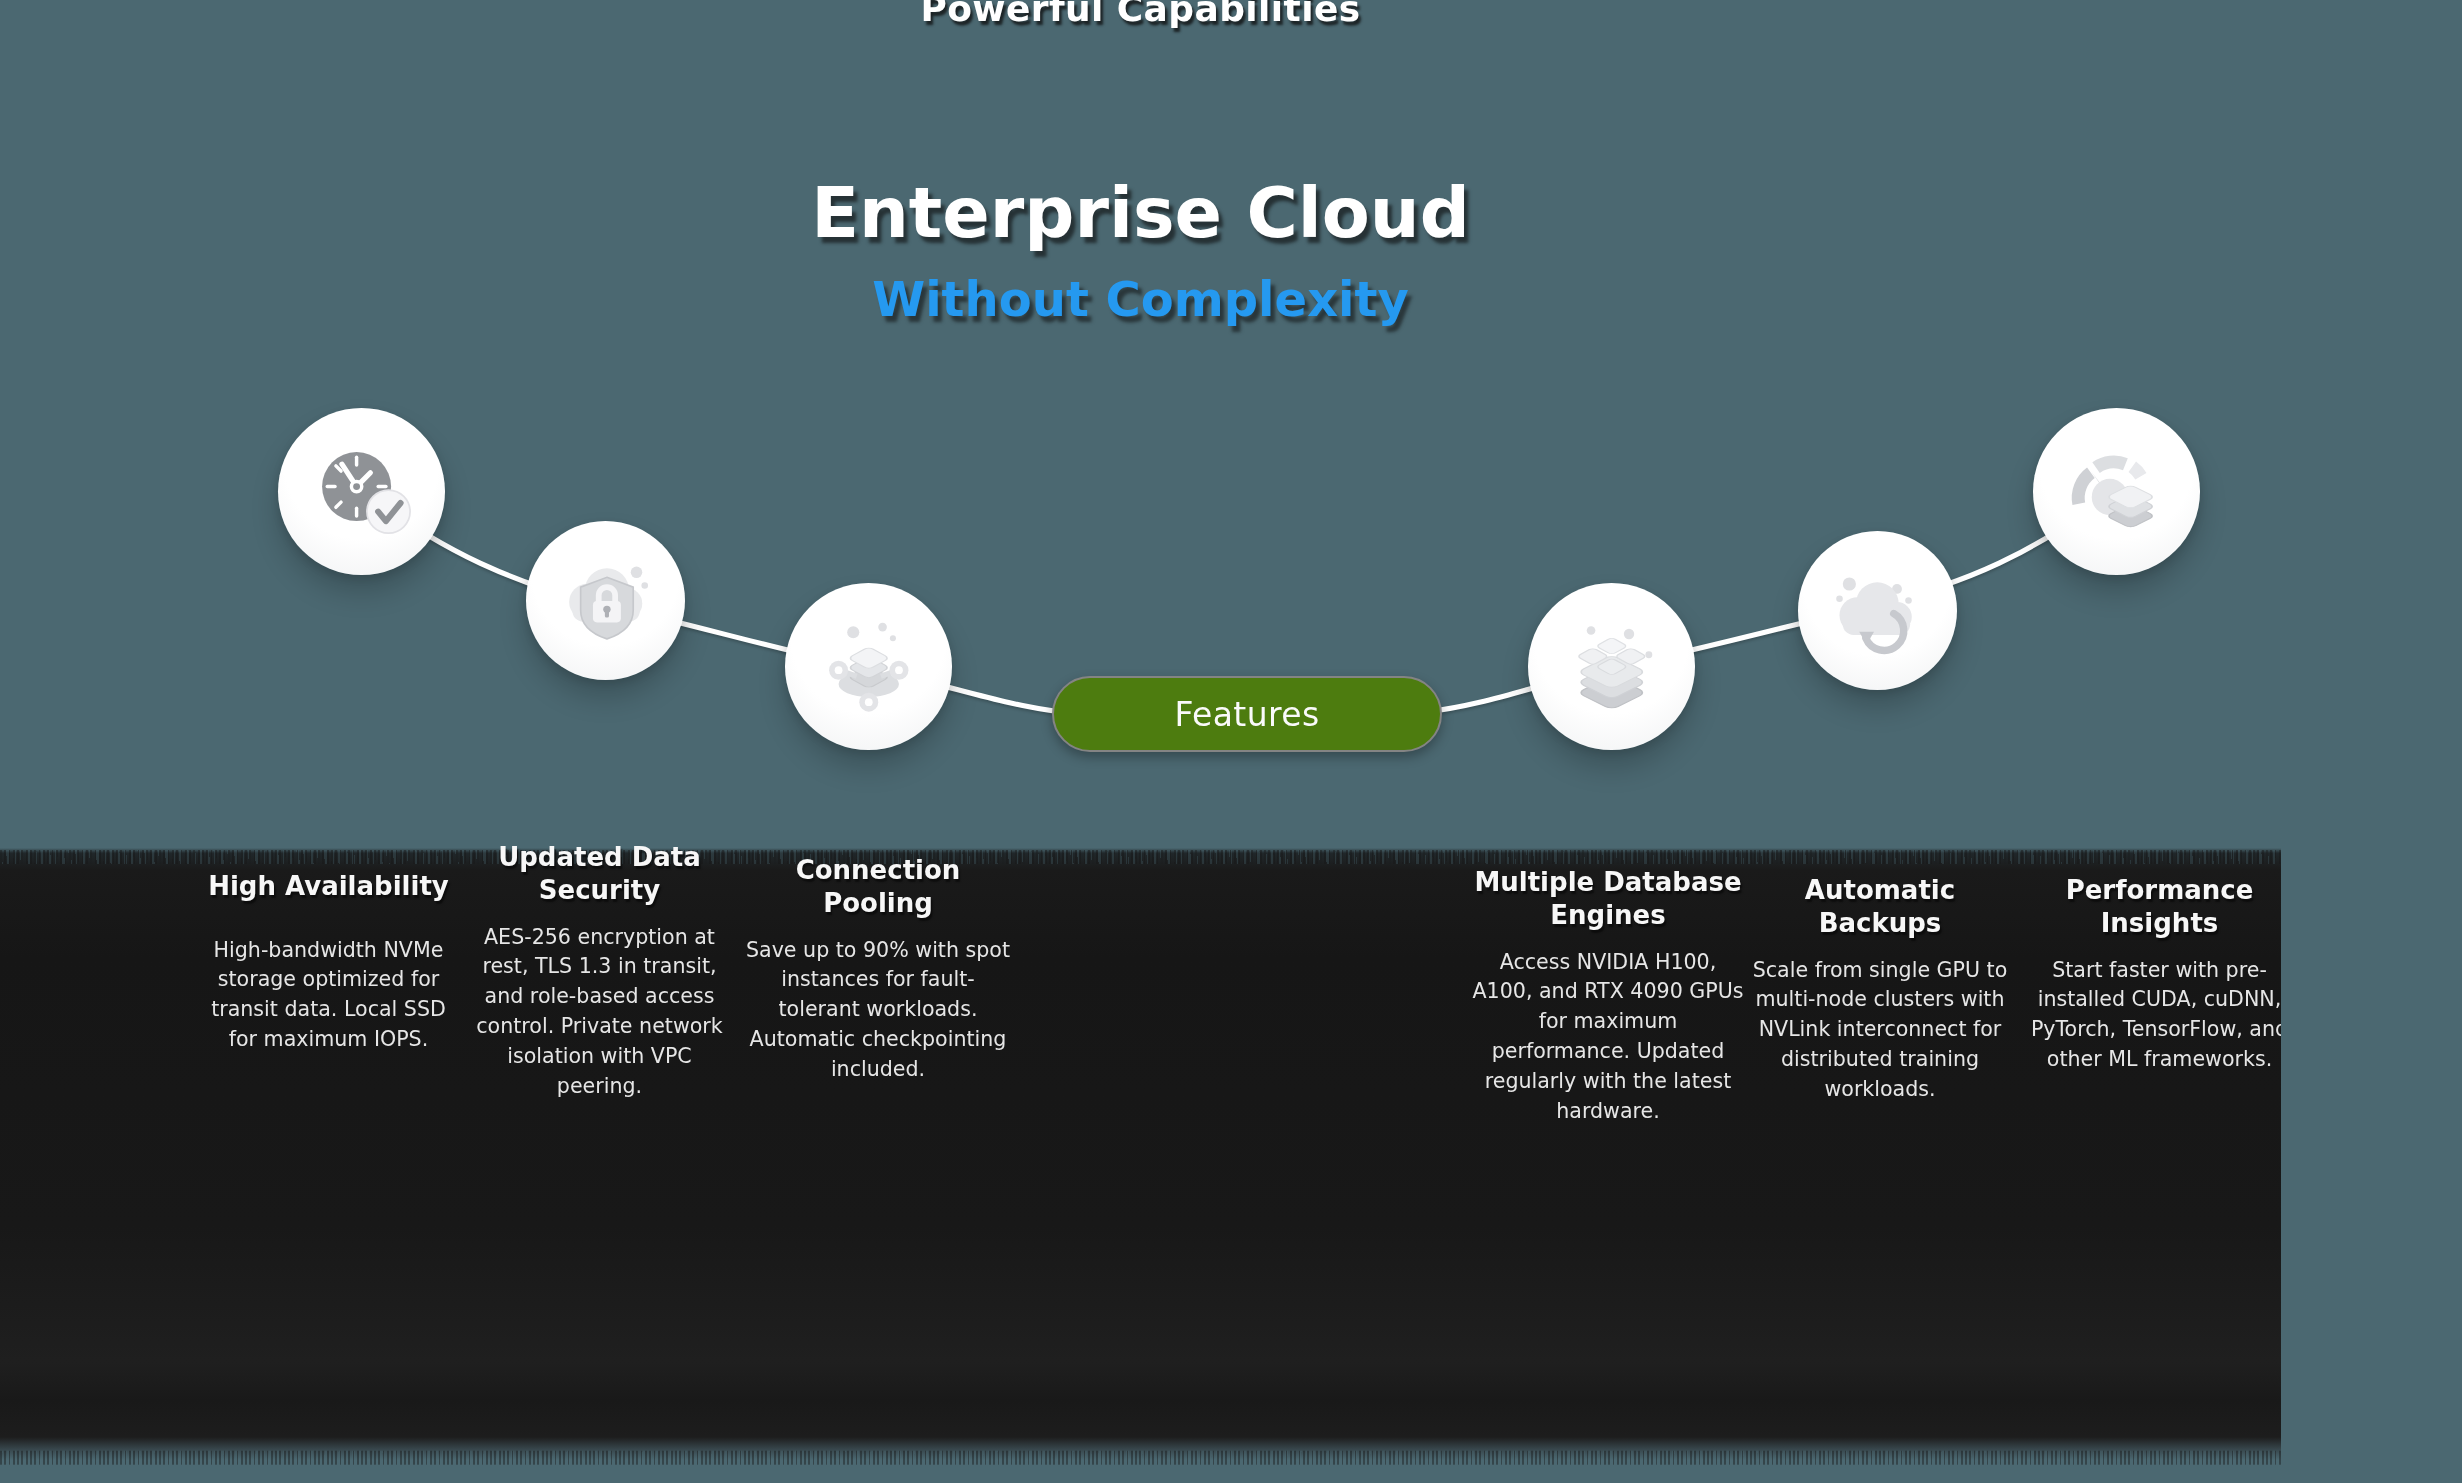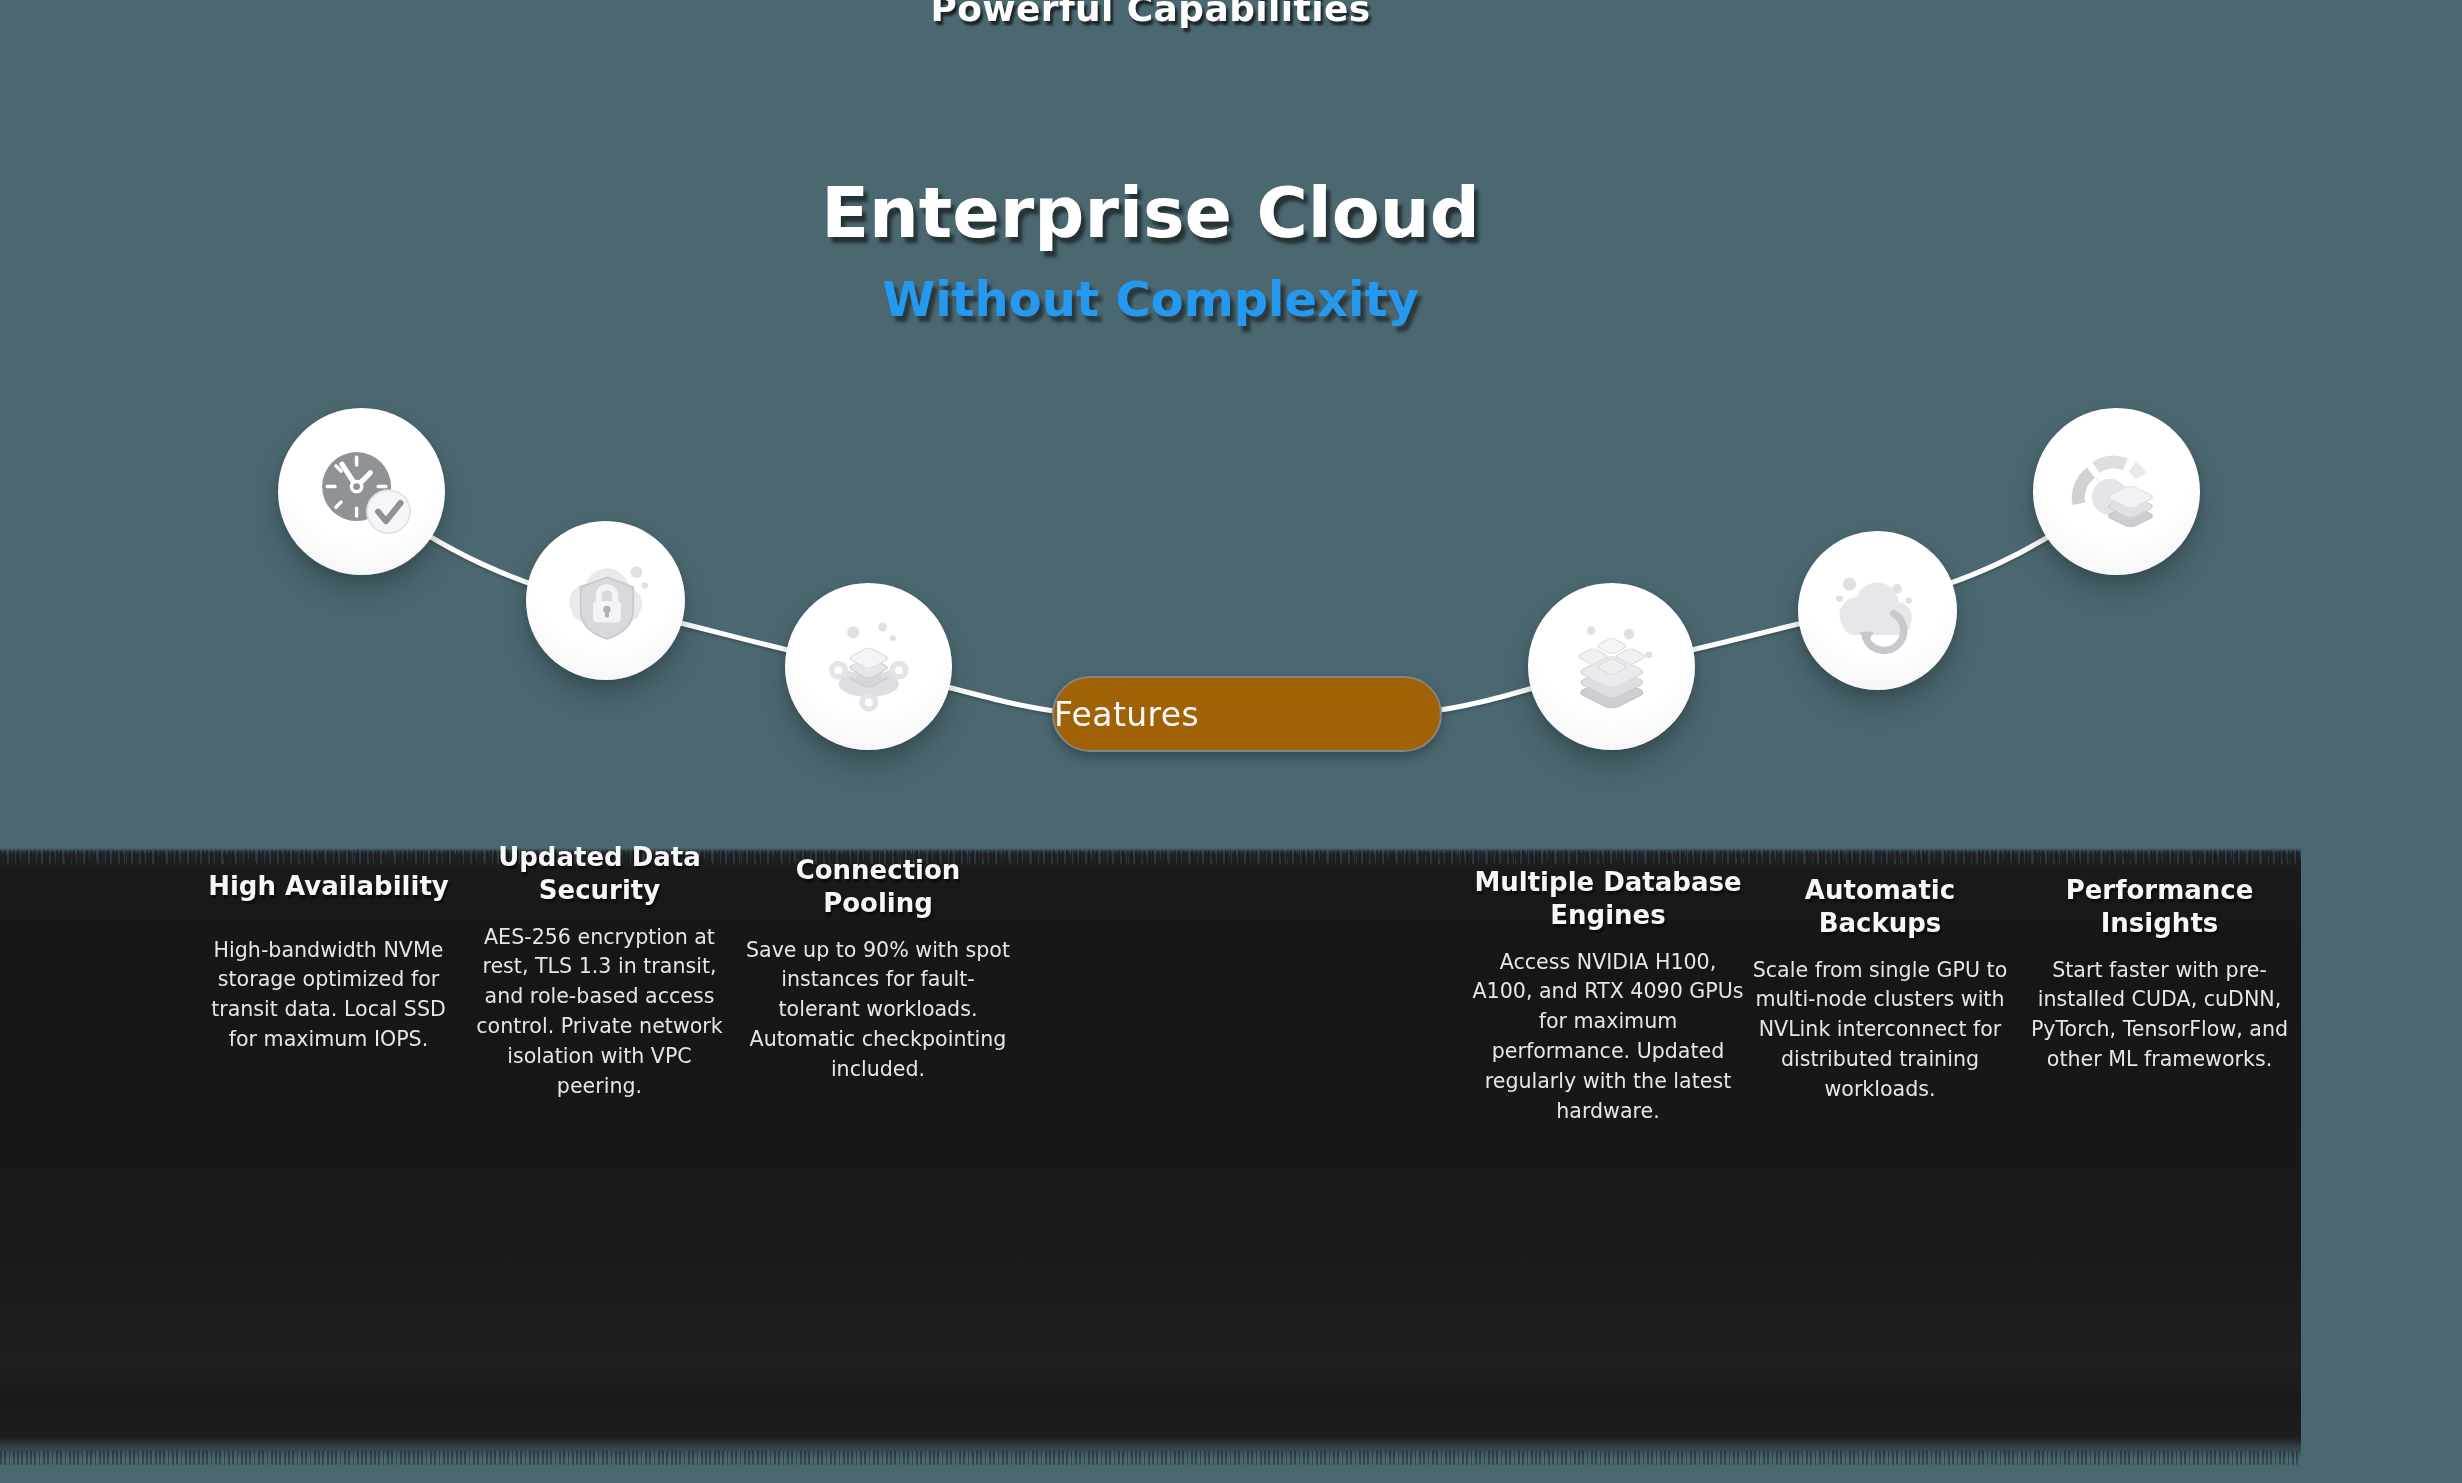--- a/index.html
+++ b/index.html
@@ -1,21 +1,21 @@
 <!DOCTYPE html>
 <html style="font-size:13.7px"><head>
 <meta charset="utf-8">
 <style>
   html,body{margin:0;padding:0;}
   body{
     width:2462px;height:1483px;overflow:hidden;
     font-family:"DejaVu Sans","Liberation Sans",sans-serif;
     background:#4b6871;
   }
-  .page{position:relative;width:2281px;height:1483px;background:#4b6871;overflow:hidden;padding-left:20px;}
+  .page{position:relative;width:2281px;height:1483px;background:#4b6871;overflow:hidden;}
 
   
   .dark-section{
     position:absolute;left:0;top:848px;width:100%;height:635px;
     background:linear-gradient(180deg,
       rgba(27,29,30,0) 0px,
       #20272a 5.1px,
       #1a1a1a 22px,
       #161616 111px,
       #181818 377px,
@@ -53,22 +53,22 @@
   .node{
     position:absolute;border-radius:50%;
     background:radial-gradient(circle at 50% 32%, #ffffff 55%, #f3f4f5 88%, #ededee 100%);
     box-shadow:0 17px 27.4px rgba(0,0,0,.20), 0 3.4px 8.6px rgba(0,0,0,.12);
     display:flex;align-items:center;justify-content:center;
   }
   .node svg{width:62%;height:62%;}
 
   .features-pill{
     position:absolute;left:1052px;top:676px;width:386px;height:72px;
-    background:#a16207;border:2.6px solid #848484;border-radius:38px;
-    display:flex;align-items:center;
+    background:#4d7c0f;border:2.6px solid #848484;border-radius:38px;
+    display:flex;align-items:center;justify-content:center;
     box-shadow:0 5.1px 12px rgba(0,0,0,.3);
     cursor:pointer;
   }
   .features-pill span{font-size:33px;color:#fafafa;letter-spacing:0.4px;}
 
   
   .feature{position:absolute;text-align:center;color:#efefef;}
   .f-title-box{height:81px;display:flex;align-items:center;justify-content:center;}
   .f-title{margin:0;font-size:26px;font-weight:bold;color:#f7f7f7;line-height:1.25;
     text-shadow:1.7px 2.6px 1.7px rgba(0,0,0,.5);}

